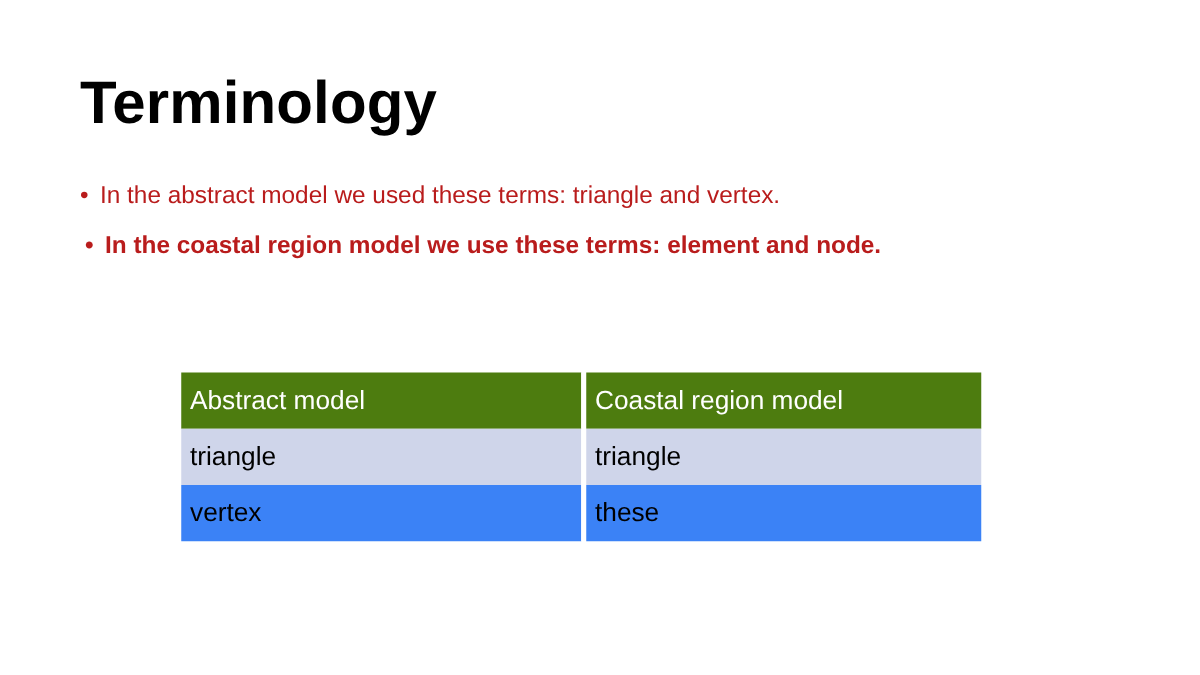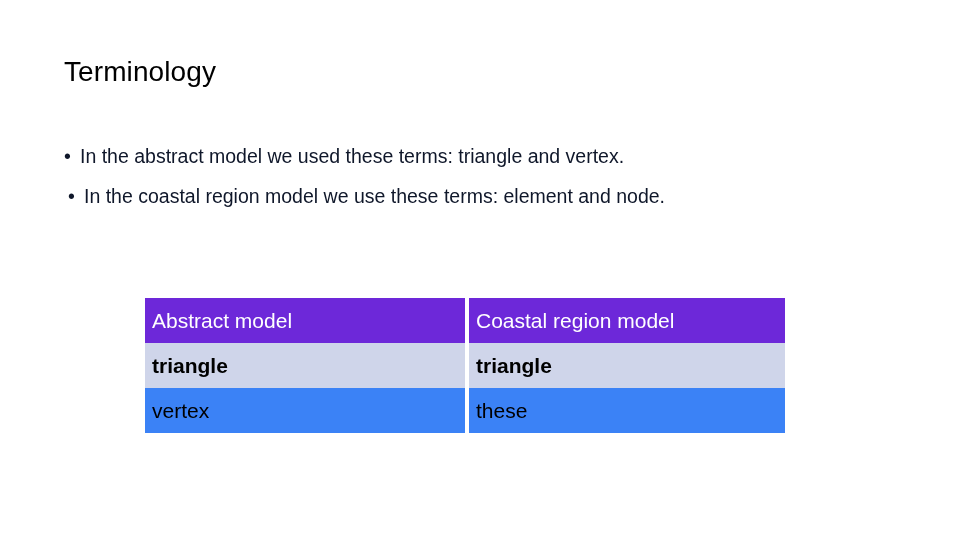--- a/index.html
+++ b/index.html
@@ -24,46 +24,46 @@
     height: 540px;
     background: #ffffff;
   }
 
   
   .slide-title {
     position: absolute;
     left: 64px;
     top: 56px;
     width: 840px;
-    font-size: 28px;
-    font-weight: 400;
+    font-size: 48px;
+    font-weight: 700;
     line-height: 1.12;
     color: #000000;
     letter-spacing: 0.1px;
     white-space: nowrap;
   }
 
   
   .body-block {
     position: absolute;
     left: 64px;
     top: 147px;
     width: 850px;
   }
   .bullet-line {
     display: block;
     font-size: 19.5px;
     line-height: 1.0;
-    color: #0f172a;
+    color: #b91c1c;
     white-space: nowrap;
     margin: 0;
     padding: 0;
   }
   .bullet-line.first { padding-left: 0px; margin-bottom: 20px; }
-  .bullet-line.second { padding-left: 4px; }
+  .bullet-line.second { padding-left: 4px; font-weight: bold; }
 
   .bullet-mark {
     display: inline-block;
     width: 16px;
     font-size: 19.5px;
     line-height: 1;
     vertical-align: baseline;
   }
   .bullet-text {
     display: inline;
@@ -99,27 +99,26 @@
   .term-table col.gap { width: 4px; }
   .term-table col.c2 { width: 316px; }
 
   .cell-gap {
     background: #ffffff;
     padding: 0;
     width: 4px;
   }
 
   .hdr-cell {
-    background: #6d28d9;
+    background: #4d7c0f;
     color: #ffffff;
   }
   .row-a .body-cell {
     background: #cfd5ea;
     color: #000000;
-    font-weight: bold;
   }
   .row-b .body-cell {
     background: #3b82f6;
     color: #000000;
   }
 </style>
 </head>
 <body>
 
 <div class="slide">

